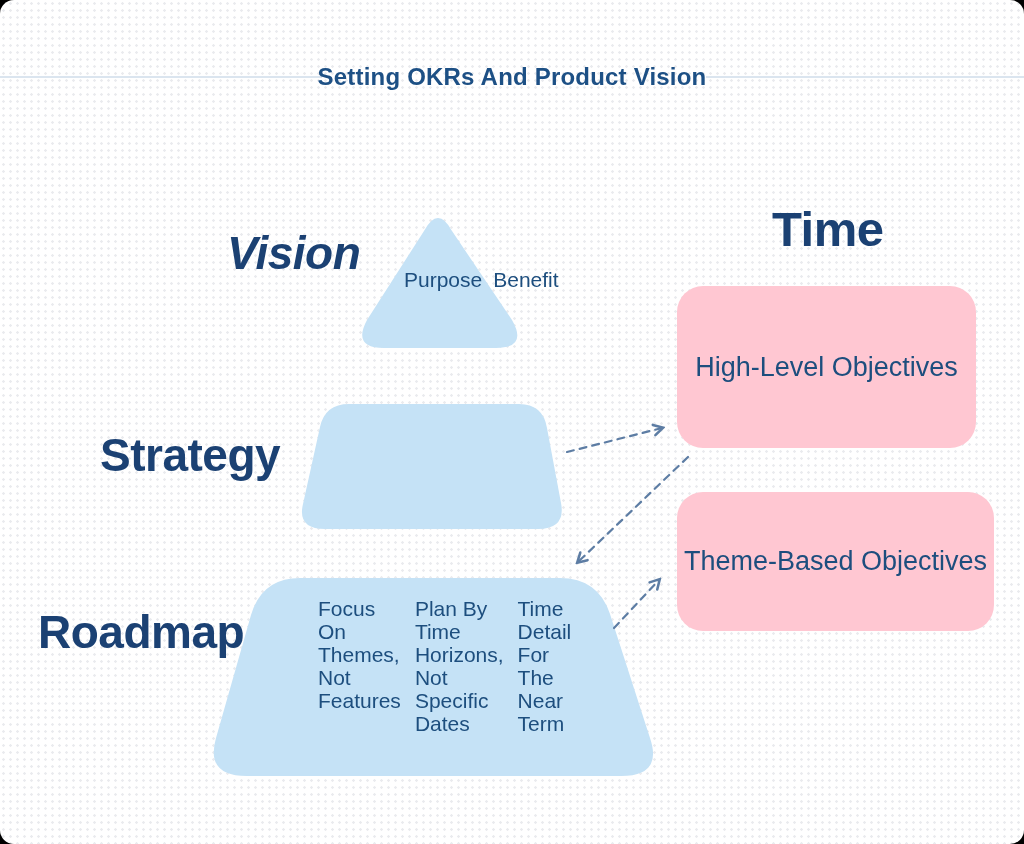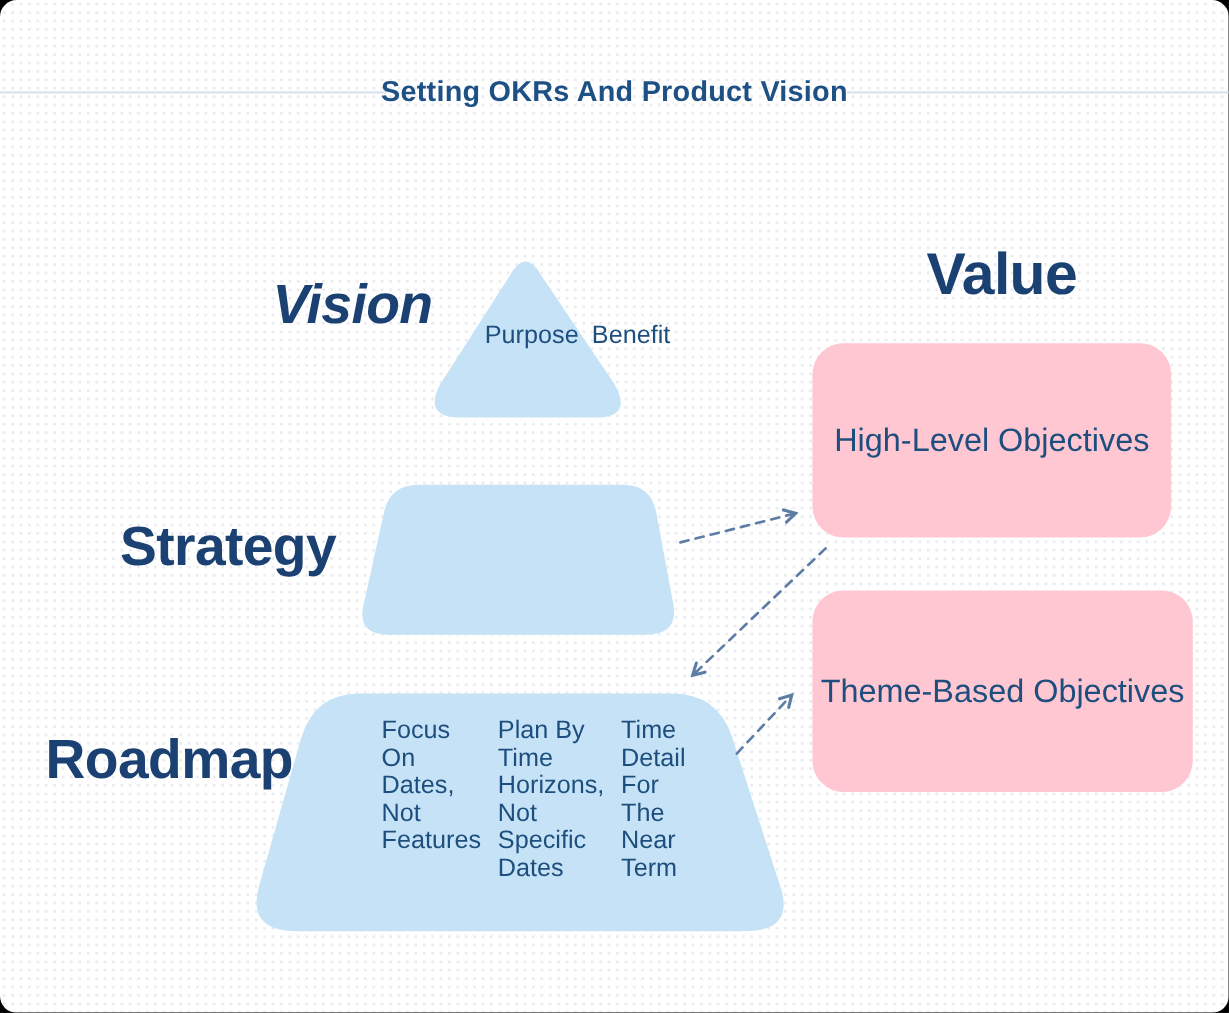--- a/index.html
+++ b/index.html
@@ -86,28 +86,28 @@
   <div class="abs big-label" style="left:100px;top:432px;text-align:center;">Strategy</div>
   <div class="abs big-label" style="left:38px;top:609px;">Roadmap</div>
 
   <div class="abs shape-text item-col" style="left:404px;top:268px;gap:11px;">
     <div>Purpose</div>
     <div>Benefit</div>
   </div>
 
 
   <div class="abs shape-text item-col" style="left:318px;top:597px;gap:14px;width:252px;">
-    <div>Focus On Dates, Not Features</div>
+    <div>Focus On Themes, Not Features</div>
     <div>Plan By Time Horizons, Not Specific Dates</div>
     <div>Time Detail For The Near Term</div>
   </div>
 
-  <div class="abs big-label okrs-label" style="left:772px;top:205px;">Value</div>
+  <div class="abs big-label okrs-label" style="left:772px;top:205px;">Time</div>
 
   <div class="abs pink-box" style="left:677px;top:286px;width:299px;height:162px;text-align:right;">
     <span>High-Level Objectives</span>
   </div>
 
-  <div class="abs pink-box" style="left:677px;top:492px;width:317px;height:168px;">
+  <div class="abs pink-box" style="left:677px;top:492px;width:317px;height:139px;">
     <span>Theme-Based Objectives</span>
   </div>
 
 </div>
 
 </body></html>

